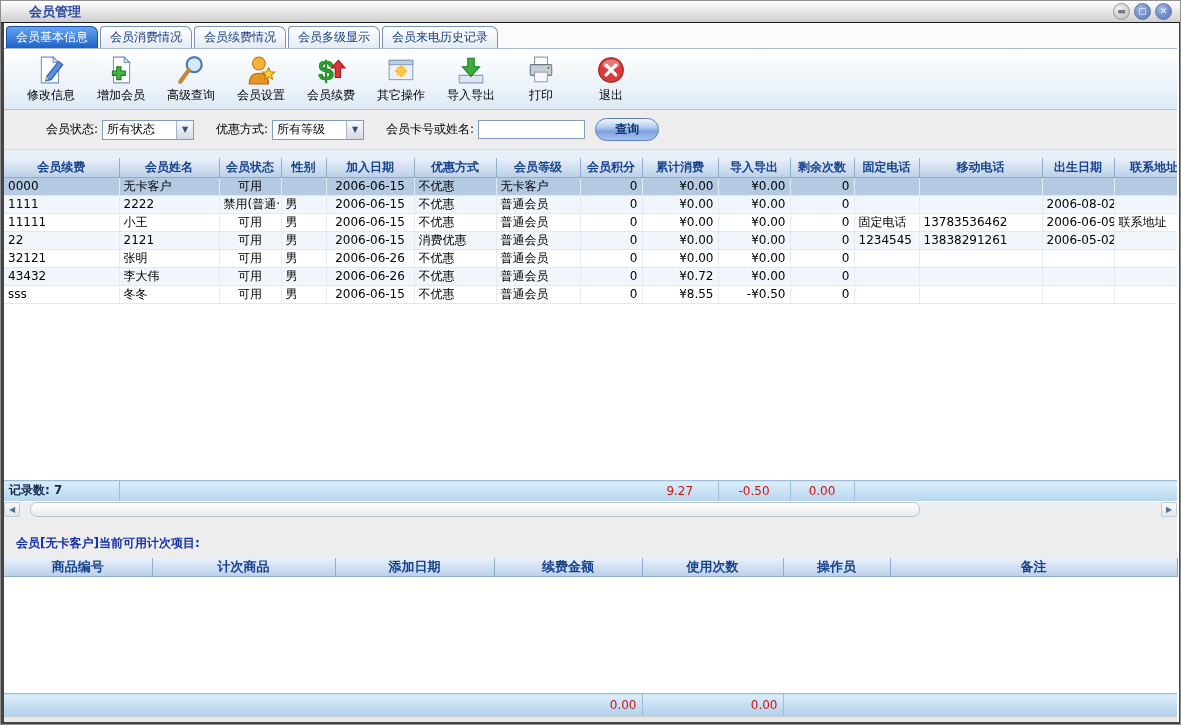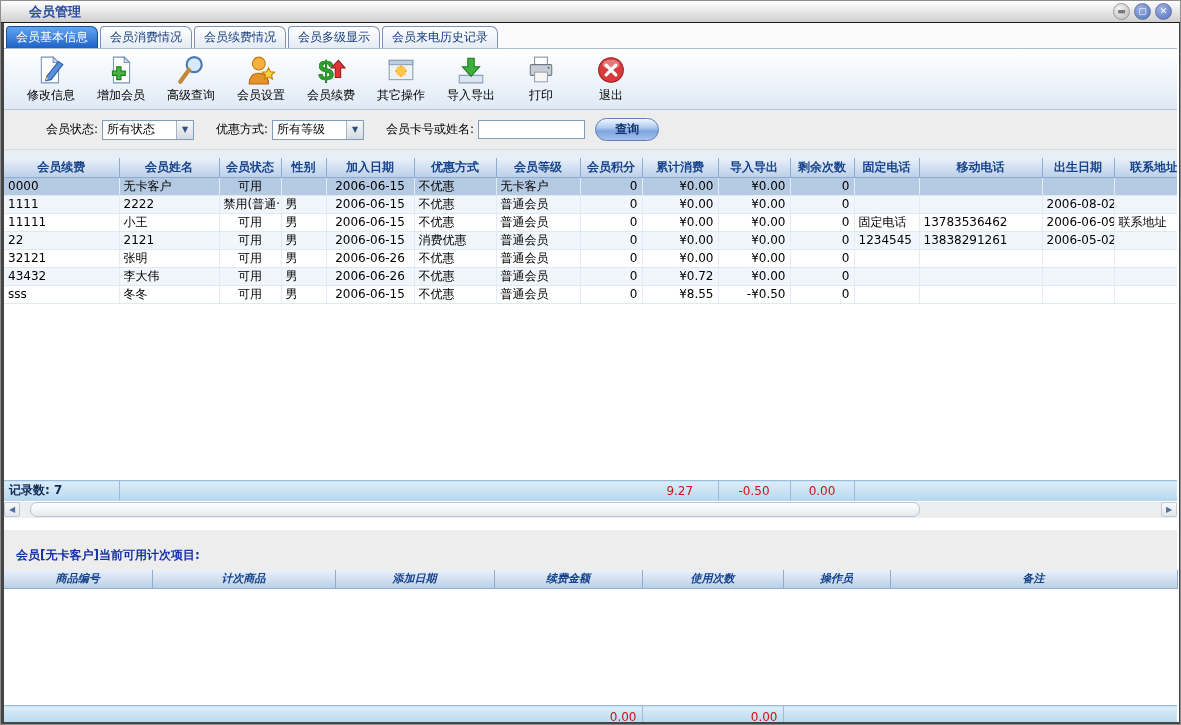--- a/index.html
+++ b/index.html
@@ -75,23 +75,23 @@
 
   
   .hscroll { height:17px; background:#eceef0; border-top:1px solid #ffffff; display:flex; align-items:center; width:1173px; }
   .harrow { width:16px; height:15px; display:grid; place-items:center; font-size:8px; color:#51719a;
             background:linear-gradient(#fafafa,#e2e5ea); border:1px solid #c4cad2; border-radius:2px; }
   .htrack { flex:1; height:15px; position:relative; }
   .hthumb { position:absolute; left:10px; top:0; width:78%; height:15px; border:1px solid #bcc4ce; border-radius:7px;
             background:linear-gradient(#ffffff,#e7eaef); }
 
   
-  .detail-head { height:40px; background:#ededed; display:flex; align-items:flex-end; padding:0 0 6px 12px;margin-top:12px; }
+  .detail-head { height:40px; background:#ededed; display:flex; align-items:flex-end; padding:0 0 6px 12px; }
   .detail-title { color:#1630a8; font-weight:bold; font-size:12px; }
-  table.dgrid { table-layout:fixed; border-collapse:collapse; width:1173px; font-size:11px;font-style:italic; }
+  table.dgrid { table-layout:fixed; border-collapse:collapse; width:1173px; font-size:13px; }
   table.dgrid th { height:19px; background:linear-gradient(#e9f0fa,#bcd0e8); border-right:1px solid #8fabcd;
                    border-bottom:1px solid #8fabcd; color:#15428b; font-weight:bold; padding:0; white-space:nowrap;
                    overflow:hidden; cursor:default; }
   .detail-body { height:116px; background:#fff; }
   table.dsum { table-layout:fixed; border-collapse:collapse; width:1173px; font-size:12px; }
   table.dsum td { height:22px; padding:0 5px; background:linear-gradient(#dcedfa,#aed2ec); border-top:1px solid #9cbcd8; }
   table.dsum td.val { color:#cc1515; text-align:right; border-right:1px solid #9cbcd8; }
 
   .statusstrip { height:9px; background:#e8e8e8; border-top:1px solid #cdcdcd; }
 </style>

